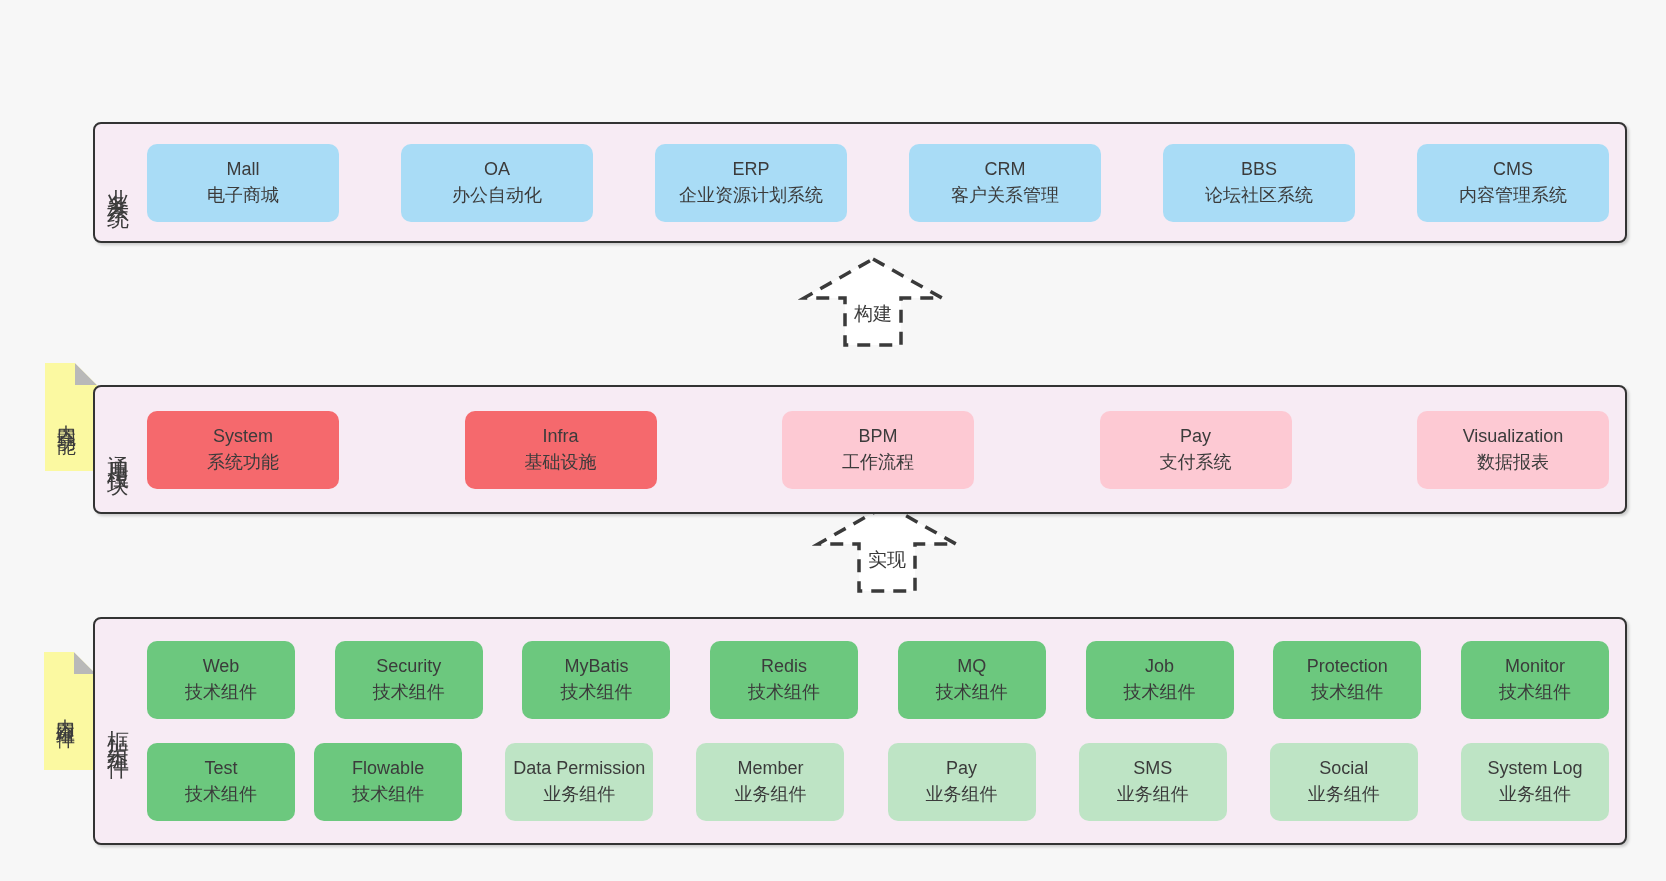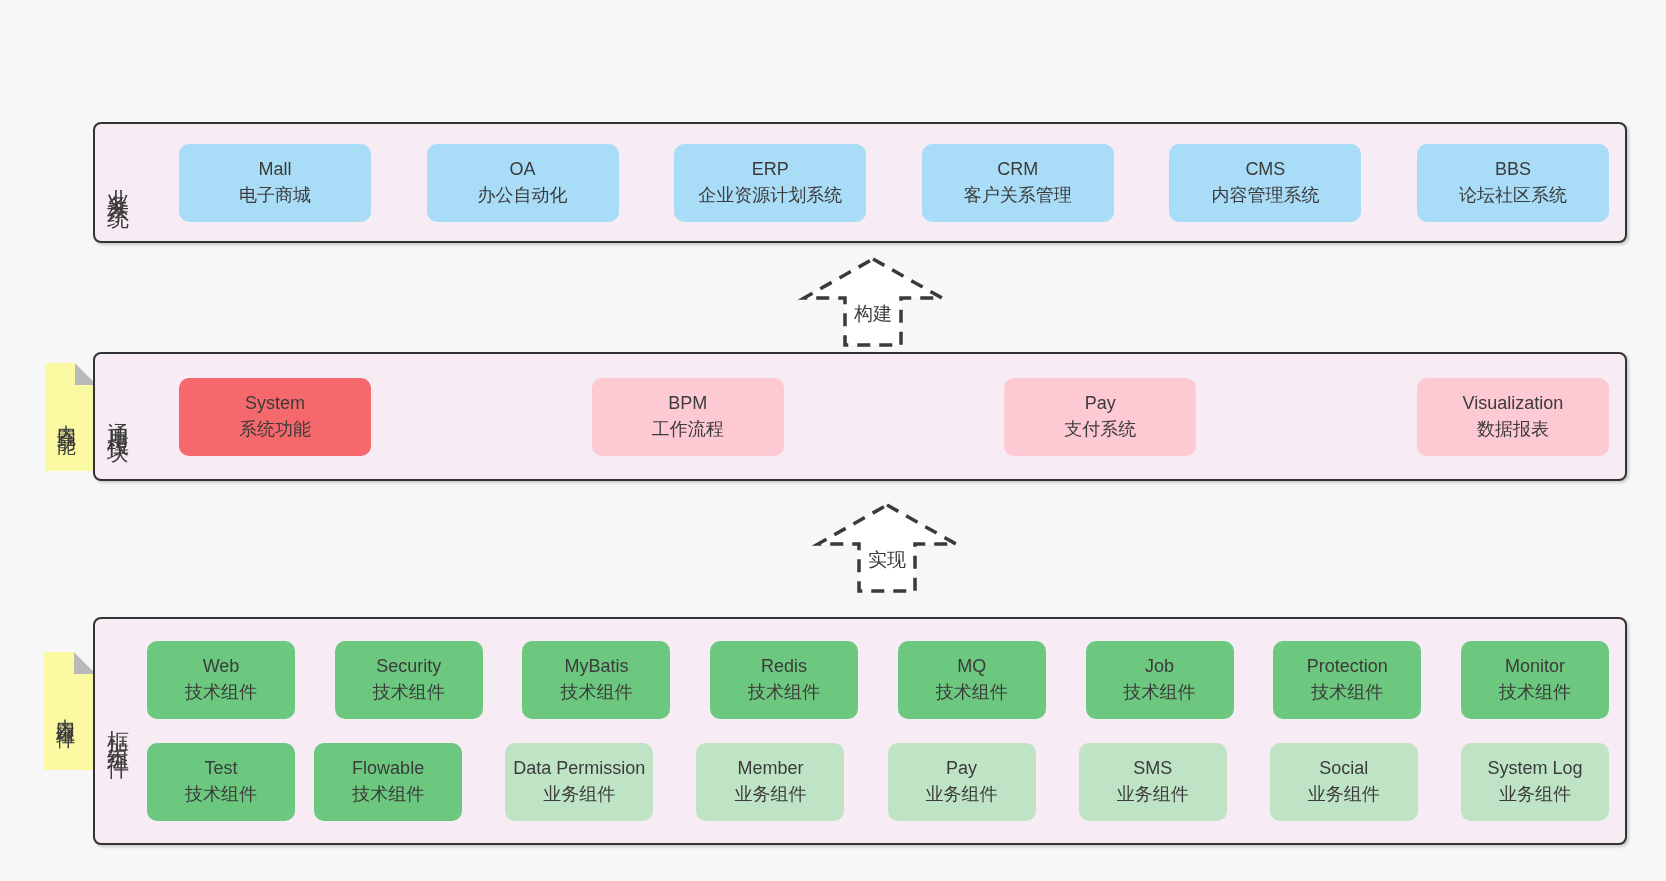--- a/index.html
+++ b/index.html
@@ -20,21 +20,21 @@
     background: var(--container-bg, #f7ebf4);
     border: 2px solid var(--container-border, #333);
     border-radius: 8px;
     box-shadow: 2px 2px 3px rgba(0,0,0,0.18);
     display: flex;
     align-items: stretch;
     z-index: 2;
     box-sizing: border-box;
   }
   #layer-0 { left: 93px;  top: 122px; width: 1534px; height: 121px; }
-  #layer-1 { left: 93px;  top: 352px; width: 1534px; height: 129px; }
+  #layer-1 { left: 93px;  top: 385px; width: 1534px; height: 129px; }
   #layer-2 { left: 93px;  top: 617px; width: 1534px; height: 228px; }
 
   .vlabel-wrap {
     flex: 0 0 46px;
     display: grid;
     place-items: center;
   }
   .vtext {
     writing-mode: vertical-rl;
     text-orientation: upright;
@@ -73,21 +73,21 @@
     flex-direction: column;
     align-items: center;
     justify-content: center;
     text-align: center;
     font-size: 18px;
     line-height: 1.42;
     color: #3b3b3b;
     box-sizing: border-box;
     padding: 2px 6px;
   }
-  .cols6 .box { width: 192px; margin-left: 32px; }
+  .cols6 .box { width: 192px; }
   .boxes-row .box { width: 148px; }
   .box.blue       { background: var(--blue, #a9dcf6); }
   .box.red        { background: var(--red, #f5696d); }
   .box.pink       { background: var(--pink, #fdc9d3); }
   .box.green      { background: var(--green, #6cc87e); }
   .box.lightgreen { background: var(--light-green, #bee4c5); margin-left: 24px; }
 
   
   .sticky {
     position: absolute;
@@ -157,44 +157,48 @@
         </div>
         <div class="box blue">
           <div>ERP</div>
           <div>企业资源计划系统</div>
         </div>
         <div class="box blue">
           <div>CRM</div>
           <div>客户关系管理</div>
         </div>
         <div class="box blue">
+          <div>BBS</div>
+          <div>论坛社区系统</div>
+        </div>
+        <div class="box blue">
           <div>CMS</div>
           <div>内容管理系统</div>
-        </div>
-        <div class="box blue">
-          <div>BBS</div>
-          <div>论坛社区系统</div>
         </div>
       </div>
   </section>
 
   <svg class="arrow" id="arrow-0" width="150" height="92" viewBox="0 0 150 92">
     <polygon points="75,3 144,42 103,42 103,89 47,89 47,42 6,42" fill="#ffffff" stroke="#3a3a3a" stroke-width="3.5" stroke-dasharray="13 9"></polygon>
     <text x="75" y="64" text-anchor="middle">构建</text>
   </svg>
 
   <section class="layer cols6" id="layer-1">
     <div class="vlabel-wrap">
       <span class="vtext">通用模块</span>
     </div>
     <div class="boxes">
         <div class="box red">
           <div>System</div>
           <div>系统功能</div>
         </div>
+        <div class="box red">
+          <div>Infra</div>
+          <div>基础设施</div>
+        </div>
         <div class="box pink">
           <div>BPM</div>
           <div>工作流程</div>
         </div>
         <div class="box pink">
           <div>Pay</div>
           <div>支付系统</div>
         </div>
         <div class="box pink">
           <div>Visualization</div>

